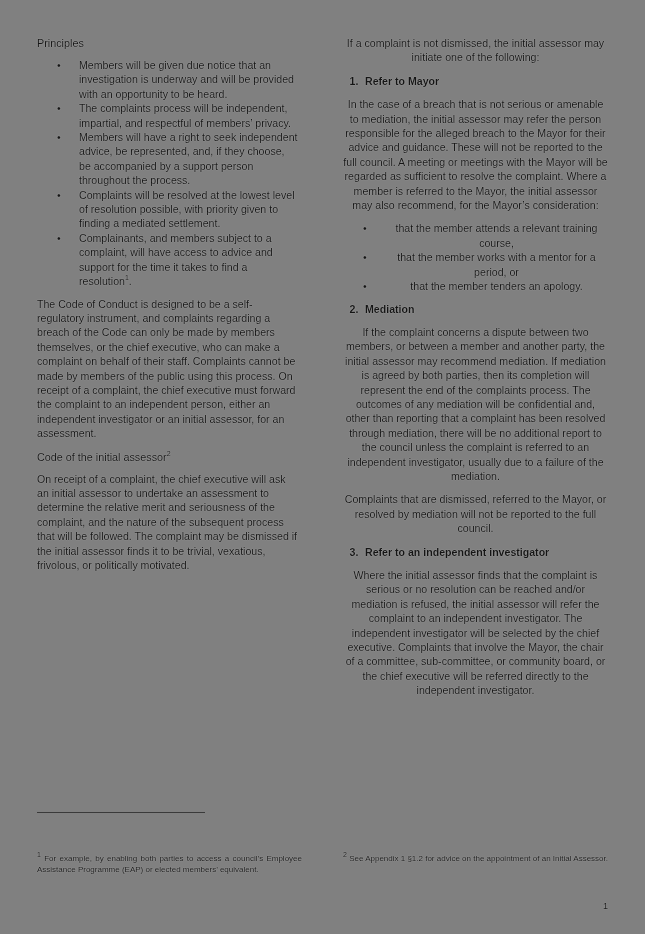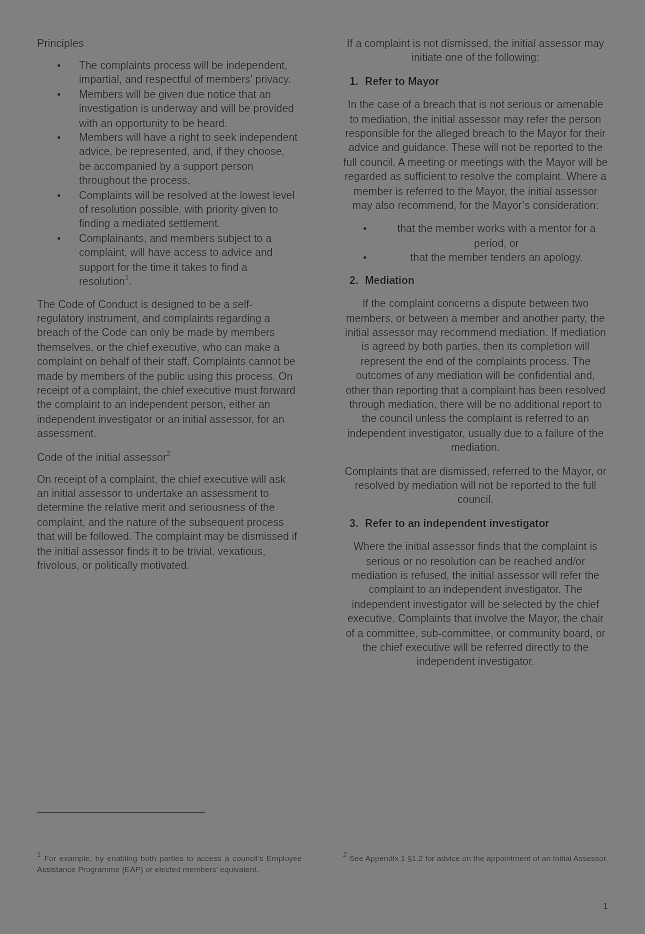--- a/index.html
+++ b/index.html
@@ -41,22 +41,22 @@
   .fn-right { left: 343px; top: 853px; width: 268px; }
   .page-num { position: absolute; left: 603px; top: 899px; font-size: 9px; }
 </style>
 </head>
 <body>
 
 <div class="col col-left txt">
   <section>
     <h3>Principles</h3>
     <ul class="bullets">
+      <li>Members will be given due notice that an investigation is underway and will be provided with an opportunity to be heard.</li>
       <li>The complaints process will be independent, impartial, and respectful of members’ privacy.</li>
-      <li>Members will be given due notice that an investigation is underway and will be provided with an opportunity to be heard.</li>
       <li>Members will have a right to seek independent advice, be represented, and, if they choose, be accompanied by a support person throughout the process.</li>
       <li>Complaints will be resolved at the lowest level of resolution possible, with priority given to finding a mediated settlement.</li>
       <li><span>Complainants, and members subject to a complaint, will have access to advice and support for the time it takes to find a resolution</span><sup>1</sup><span>.</span></li>
     </ul>
   </section>
 
   <section>
     <p>The Code of Conduct is designed to be a self-regulatory instrument, and complaints regarding a breach of the Code can only be made by members themselves, or the chief executive, who can make a complaint on behalf of their staff. Complaints cannot be made by members of the public using this process. On receipt of a complaint, the chief executive must forward the complaint to an independent person, either an independent investigator or an initial assessor, for an assessment.</p>
   </section>
 
@@ -69,20 +69,21 @@
 <div class="col col-right txt">
   <p>If a complaint is not dismissed, the initial assessor may initiate one of the following:</p>
 
   <section>
     <div class="num-head">
       <span class="num">1.</span>
       <span>Refer to Mayor</span>
     </div>
     <p>In the case of a breach that is not serious or amenable to mediation, the initial assessor may refer the person responsible for the alleged breach to the Mayor for their advice and guidance. These will not be reported to the full council. A meeting or meetings with the Mayor will be regarded as sufficient to resolve the complaint. Where a member is referred to the Mayor, the initial assessor may also recommend, for the Mayor’s consideration:</p>
     <ul class="bullets">
+      <li>that the member attends a relevant training course,</li>
       <li>that the member works with a mentor for a period, or</li>
       <li>that the member tenders an apology.</li>
     </ul>
   </section>
 
   <section>
     <div class="num-head">
       <span class="num">2.</span>
       <span>Mediation</span>
     </div>

